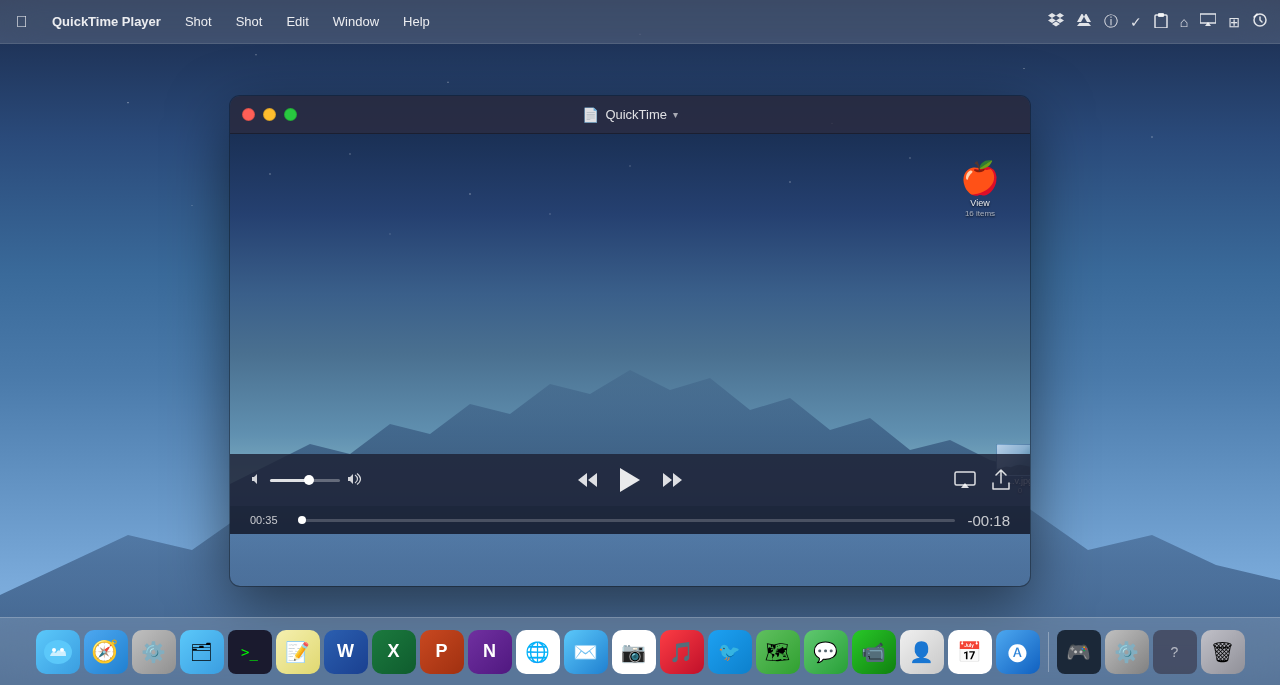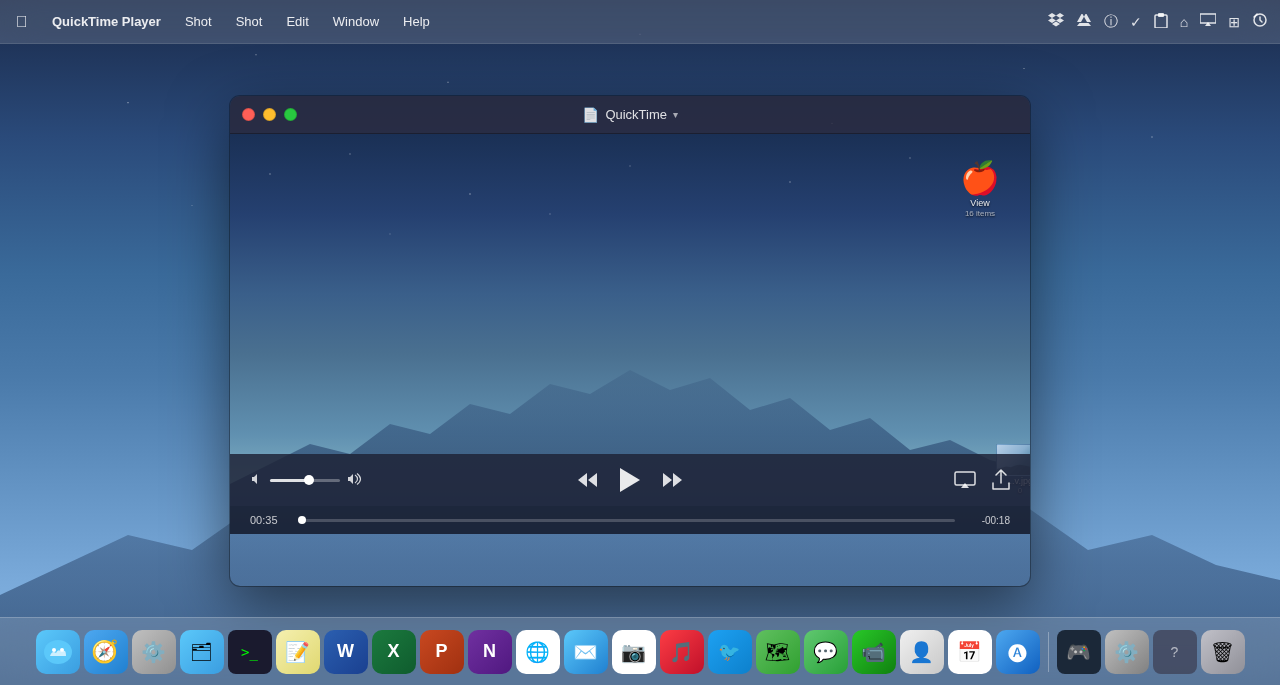--- a/index.html
+++ b/index.html
@@ -430,21 +430,21 @@
       width: 8px;
       height: 8px;
       background: white;
       border-radius: 50%;
       position: absolute;
       left: 0%;
       top: -2.5px;
     }
 
     .time-remaining {
-      font-size: 10px;
+      font-size: 15px;
       color: rgba(255,255,255,0.75);
       font-variant-numeric: tabular-nums;
       min-width: 45px;
       text-align: right;
     }
 
     
     .dock {
       position: absolute;
       bottom: 0;

